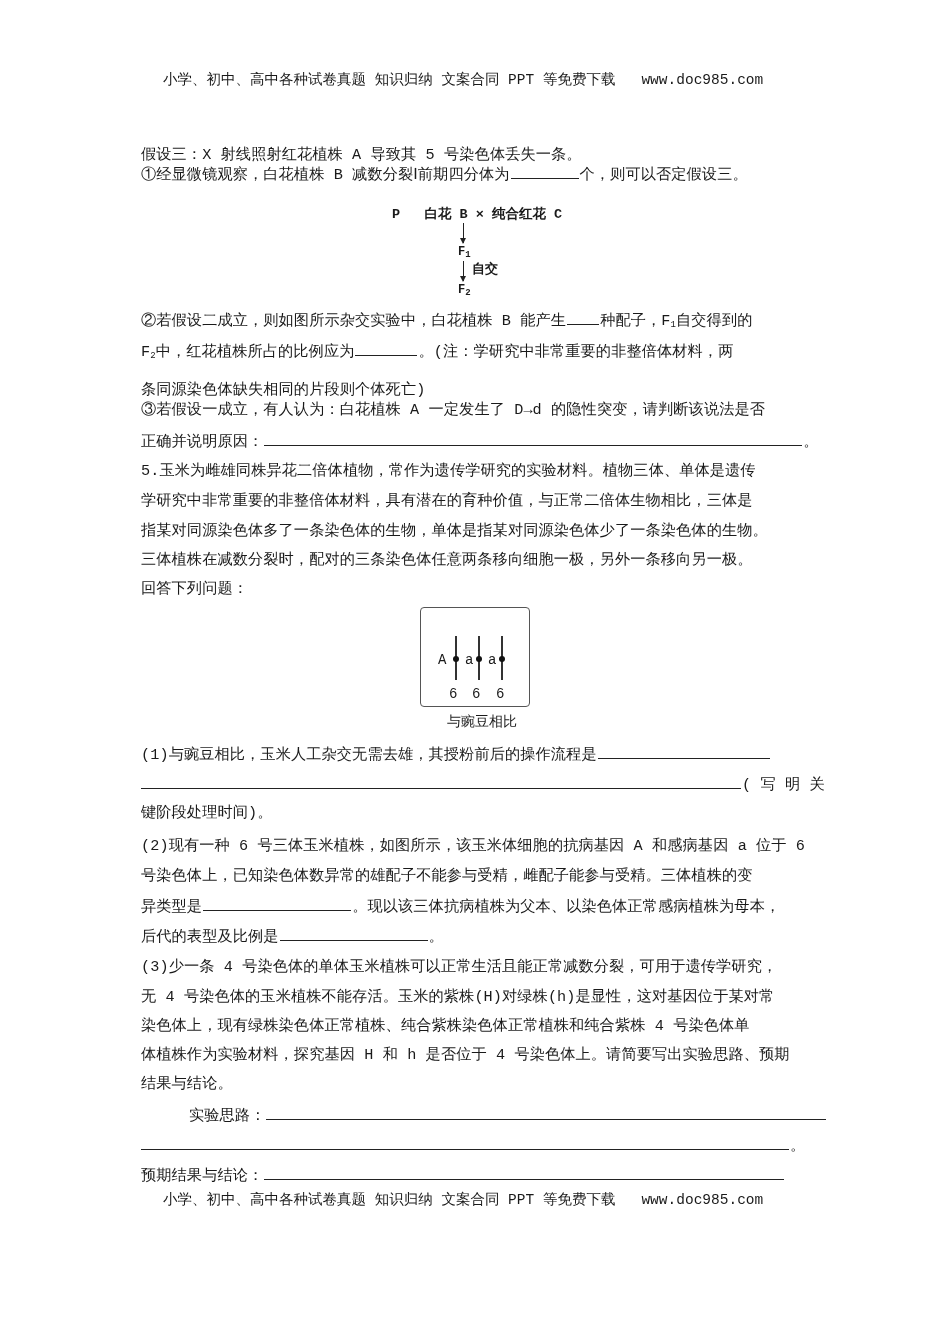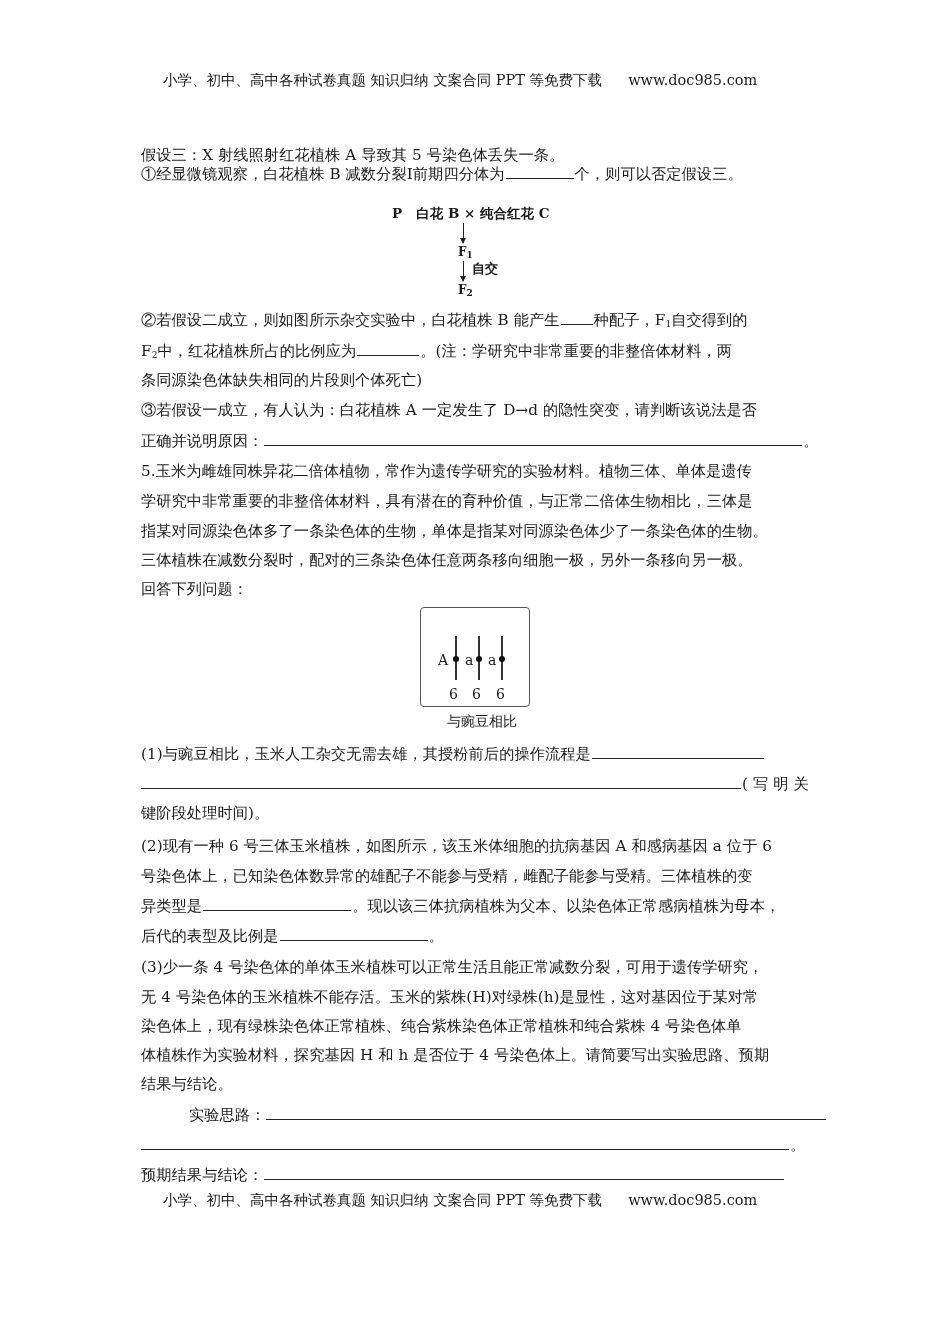--- a/index.html
+++ b/index.html
@@ -1,21 +1,21 @@
 <!DOCTYPE html>
 <html><head>
 <meta charset="utf-8">
 <style>
   html, body { margin: 0; padding: 0; background: #ffffff; }
   body {
     width: 950px; height: 1344px; position: relative; overflow: hidden;
     font-family: "DejaVu Serif", "Liberation Serif", serif;
     color: #1a1a1a;
   }
-  .page { position: absolute; left: 0; top: 0; width: 950px; height: 1344px; }
+  .page { position: absolute; left: 0; top: 0; width: 950px; height: 1344px; font-family: Liberation Mono, monospace; }
   .line {
     position: absolute; left: 141px; white-space: nowrap;
     font-size: 15.2px; line-height: 20px; letter-spacing: 0.1px;
   }
   .header-bar {
     position: absolute; left: 163px; white-space: nowrap;
     font-size: 14.5px; line-height: 20px; color: #1a1a1a;
   }
   .header-bar .url { margin-left: 26px; }
   .blank {
@@ -73,21 +73,21 @@
     <div class="selfing">自交</div>
     <div class="f2"><span>F</span><sub>2</sub></div>
   </div>
 
   <div class="line" style="top:309px;">
     <span>②若假设二成立，则如图所示杂交实验中，白花植株 B 能产生</span><span class="blank" style="width:32px;"></span><span>种配子，F</span><sub>1</sub><span>自交得到的</span>
   </div>
   <div class="line" style="top:340px;">
     <span>F</span><sub>2</sub><span>中，红花植株所占的比例应为</span><span class="blank" style="width:62px;"></span><span>。(注：学研究中非常重要的非整倍体材料，两</span>
   </div>
-  <div class="line" style="top:370px;">条同源染色体缺失相同的片段则个体死亡)</div>
+  <div class="line" style="top:380px;">条同源染色体缺失相同的片段则个体死亡)</div>
 
   <div class="line" style="top:400px;">③若假设一成立，有人认为：白花植株 A 一定发生了 D→d 的隐性突变，请判断该说法是否</div>
   <div class="line" style="top:430px;">
     <span>正确并说明原因：</span><span class="blank" style="width:538px;"></span><span>。</span>
   </div>
 
   <div class="line" style="top:461px;">5.玉米为雌雄同株异花二倍体植物，常作为遗传学研究的实验材料。植物三体、单体是遗传</div>
   <div class="line" style="top:491px;">学研究中非常重要的非整倍体材料，具有潜在的育种价值，与正常二倍体生物相比，三体是</div>
   <div class="line" style="top:521px;">指某对同源染色体多了一条染色体的生物，单体是指某对同源染色体少了一条染色体的生物。</div>
   <div class="line" style="top:550px;">三体植株在减数分裂时，配对的三条染色体任意两条移向细胞一极，另外一条移向另一极。</div>

